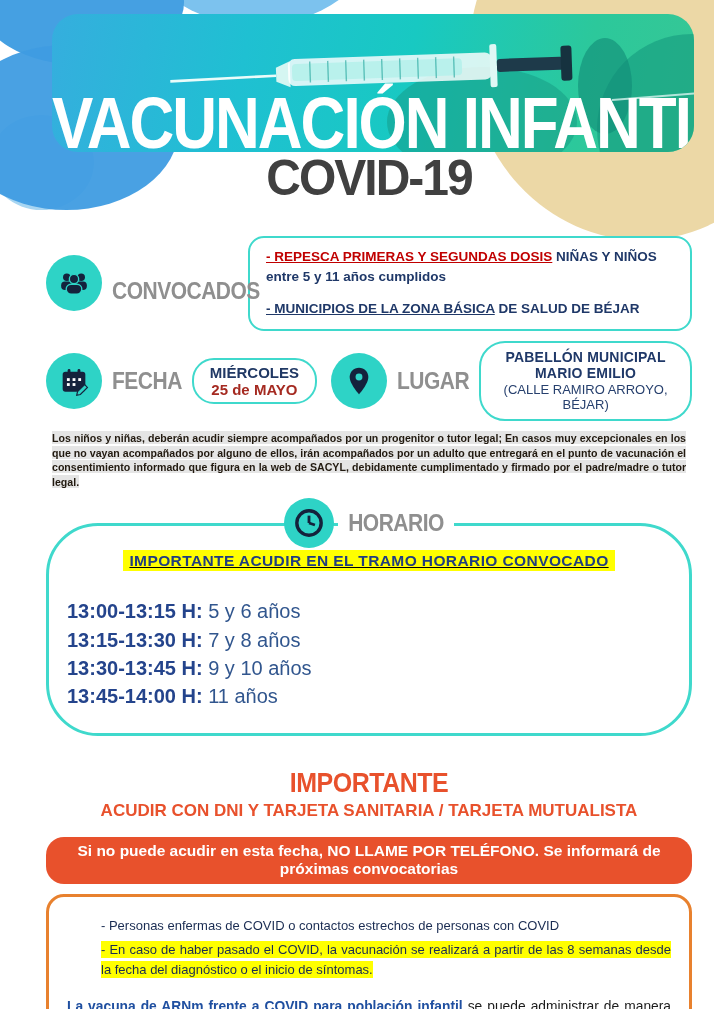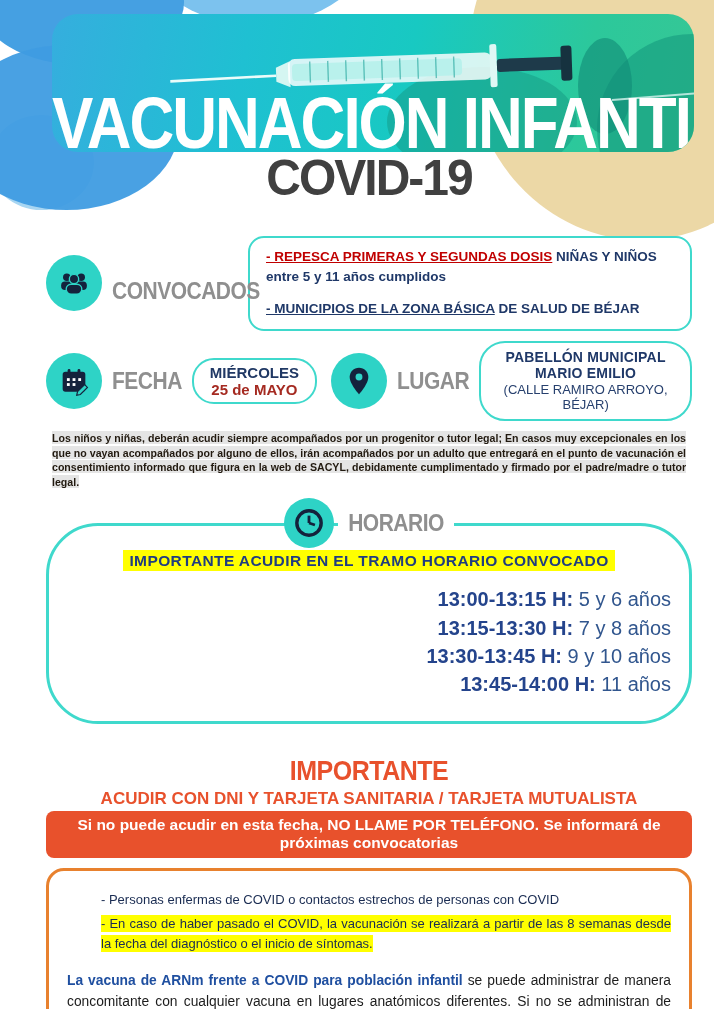--- a/index.html
+++ b/index.html
@@ -58,35 +58,35 @@
 
   
   .horario { position:relative; margin-top:34px; }
   .horario-head { position:absolute; top:-25px; left:0; right:0; display:flex;
     justify-content:center; align-items:center; z-index:3; pointer-events:none; }
   .horario-head .clock-wrap { width:50px; height:50px; border-radius:50%; background:#2ed3c6;
     display:flex; align-items:center; justify-content:center; }
   .horario-head .sec-label { background:#fff; padding:2px 10px; margin-left:4px; }
   .horario-box { border:3px solid #3fd9cc; border-radius:52px; min-height:158px;
     padding:26px 18px 22px; }
-  .horario-aviso { text-align:center; }
+  .horario-aviso { text-align:center;text-decoration:underline; }
   .horario-aviso span { background:#ffff00; color:#1f3d80; font-weight:bold; font-size:15.5px;
     letter-spacing:0.4px; padding:2px 6px; }
-  .slots { margin-top:15px; text-align:right; }
+  .slots { margin-top:27px; text-align:left; }
   .slot { font-size:20px; line-height:1.42; }
   .slot-time { font-weight:bold; color:#24448c; }
   .slot-group { color:#31568e; }
 
   
   .importante { margin-top:32px; text-align:center; }
   .imp-title { color:#e8512c; font-weight:bold; font-size:25px; letter-spacing:-0.5px;
     transform:scaleY(1.12); }
   .imp-subtitle { color:#e8512c; font-weight:bold; font-size:17px; margin-top:4px; }
-  .imp-banner { margin-top:2px; background:#e8512c; color:#fff; font-weight:bold;
-    font-size:15.5px; border-radius:8px; padding:5px 8px 6px; }
+  .imp-banner { margin-top:16px; background:#e8512c; color:#fff; font-weight:bold;
+    font-size:15.5px; border-radius:18px; padding:5px 8px 6px; }
 
   
   .no-acudir { margin-top:10px; border:3px solid #e8812e; border-radius:18px;
     padding:15px 18px 16px; }
   .na-title { color:#1f3868; font-weight:bold; font-size:13.5px; }
   .na-item { color:#1a2c52; font-size:13px; line-height:1.55; padding-left:34px; margin-top:4px; }
   .na-item.hl { padding-left:34px; text-align:justify; }
   .na-item.hl span { background:#ffff00; padding:1px 0; }
   .na-para { margin-top:16px; font-size:13.8px; line-height:1.55; color:#1c1c1c; text-align:justify; }
   .na-para b { color:#1f4fa0; }

